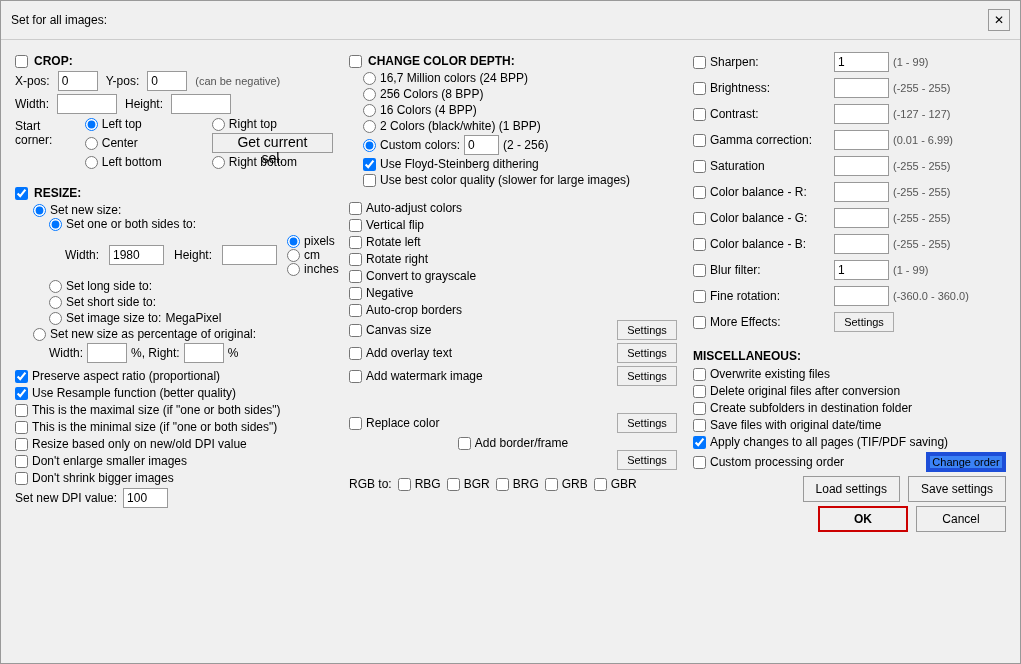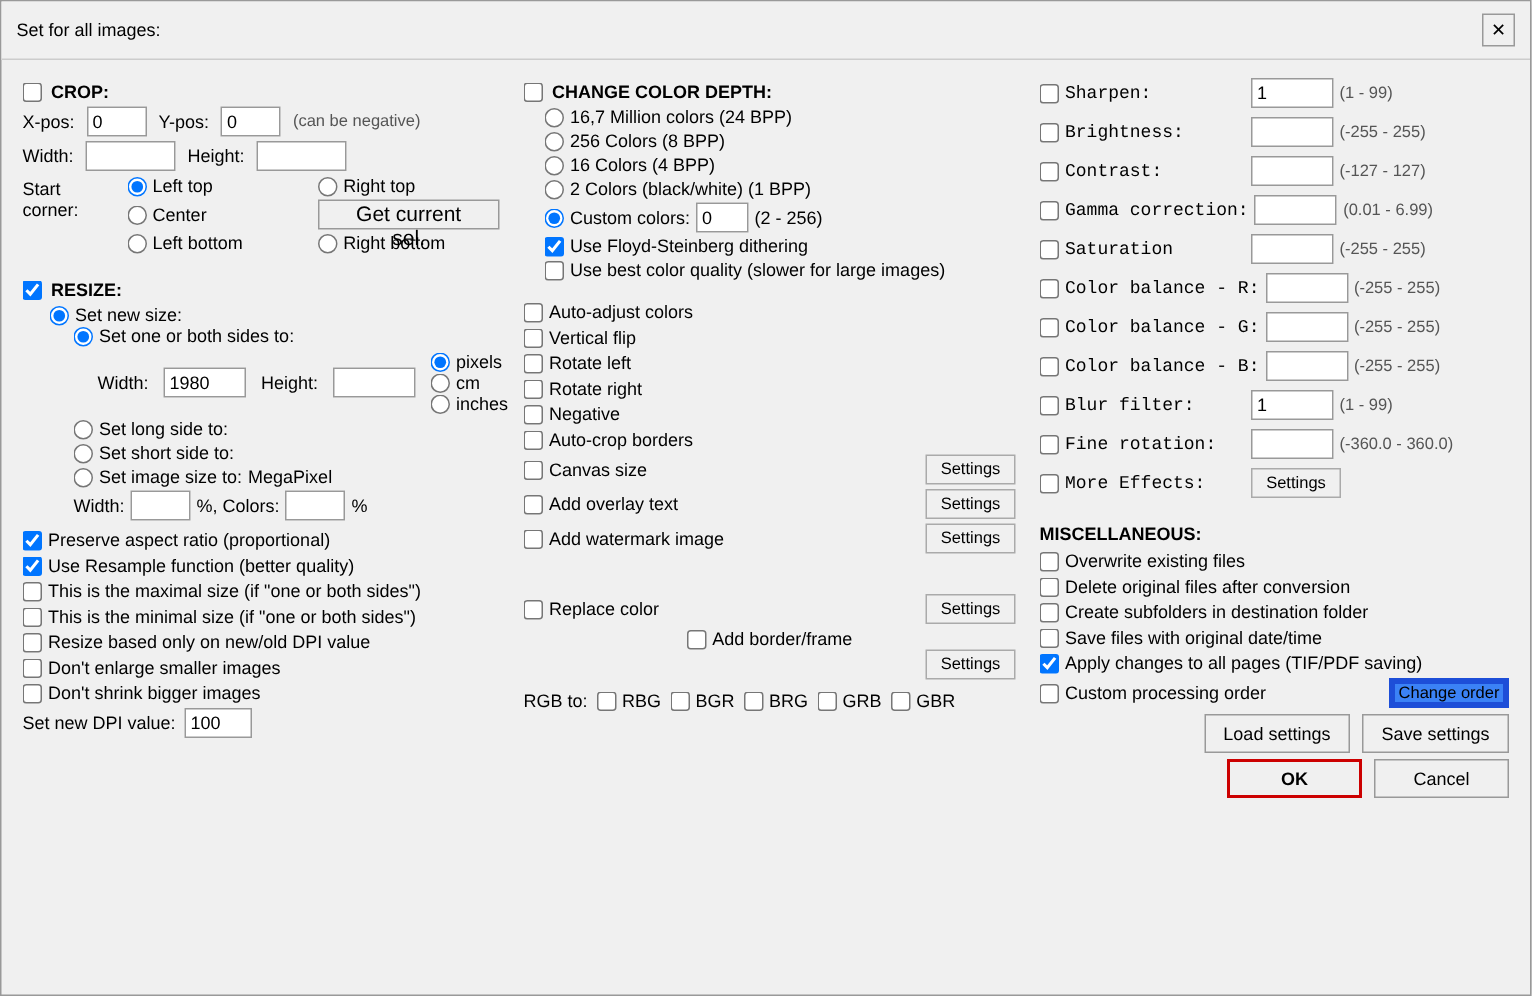--- a/index.html
+++ b/index.html
@@ -116,21 +116,20 @@
     .color-depth-section { padding: 6px; }
     
     .effects-row {
       display: flex;
       align-items: center;
       gap: 4px;
       margin-bottom: 3px;
     }
     .effects-label {
       min-width: 120px;
-      font-family: Liberation Mono, monospace;
     }
     .effects-input {
       width: 55px;
     }
     .range-text {
       color: #555;
       font-size: 11px;
     }
     
     .misc-section { padding: 6px; }
@@ -298,24 +297,30 @@
               <span>Set short side to:</span>
             </label>
           </div>
           <div style="margin-left:16px; margin-top:2px; display:flex; align-items:center; gap:4px;">
             <label>
               <input type="radio" name="resize_sub" style="">
               <span>Set image size to:</span>
             </label>
             <span>MegaPixel</span>
           </div>
+          <div style="margin-top:2px;">
+            <label>
+              <input type="radio" name="resize_mode" style="">
+              <span>Set new size as percentage of original:</span>
+            </label>
+          </div>
           <div style="margin-top:2px; display:flex; align-items:center; gap:4px; margin-left:16px;">
             <span>Width:</span>
             <input type="text" style="width: 40px;">
-            <span>%,  Colors:</span>
+            <span>%,  Right:</span>
             <input type="text" style="width: 40px;">
             <span>%</span>
           </div>
         </div>
 
         <div style="margin-top:6px; display:flex; flex-direction:column; gap:3px;">
           <label>
             <input type="checkbox" checked="" style="">
             <span>Preserve aspect ratio (proportional)</span>
           </label>
@@ -403,20 +408,24 @@
             <input type="checkbox" style="">
             <span>Vertical flip</span>
           </label>
         <label>
             <input type="checkbox" style="">
             <span>Rotate left</span>
           </label>
         <label>
             <input type="checkbox" style="">
             <span>Rotate right</span>
+          </label>
+        <label>
+            <input type="checkbox" style="">
+            <span>Convert to grayscale</span>
           </label>
         <label>
             <input type="checkbox" style="">
             <span>Negative</span>
           </label>
         <label>
             <input type="checkbox" style="">
             <span>Auto-crop borders</span>
           </label>
 

